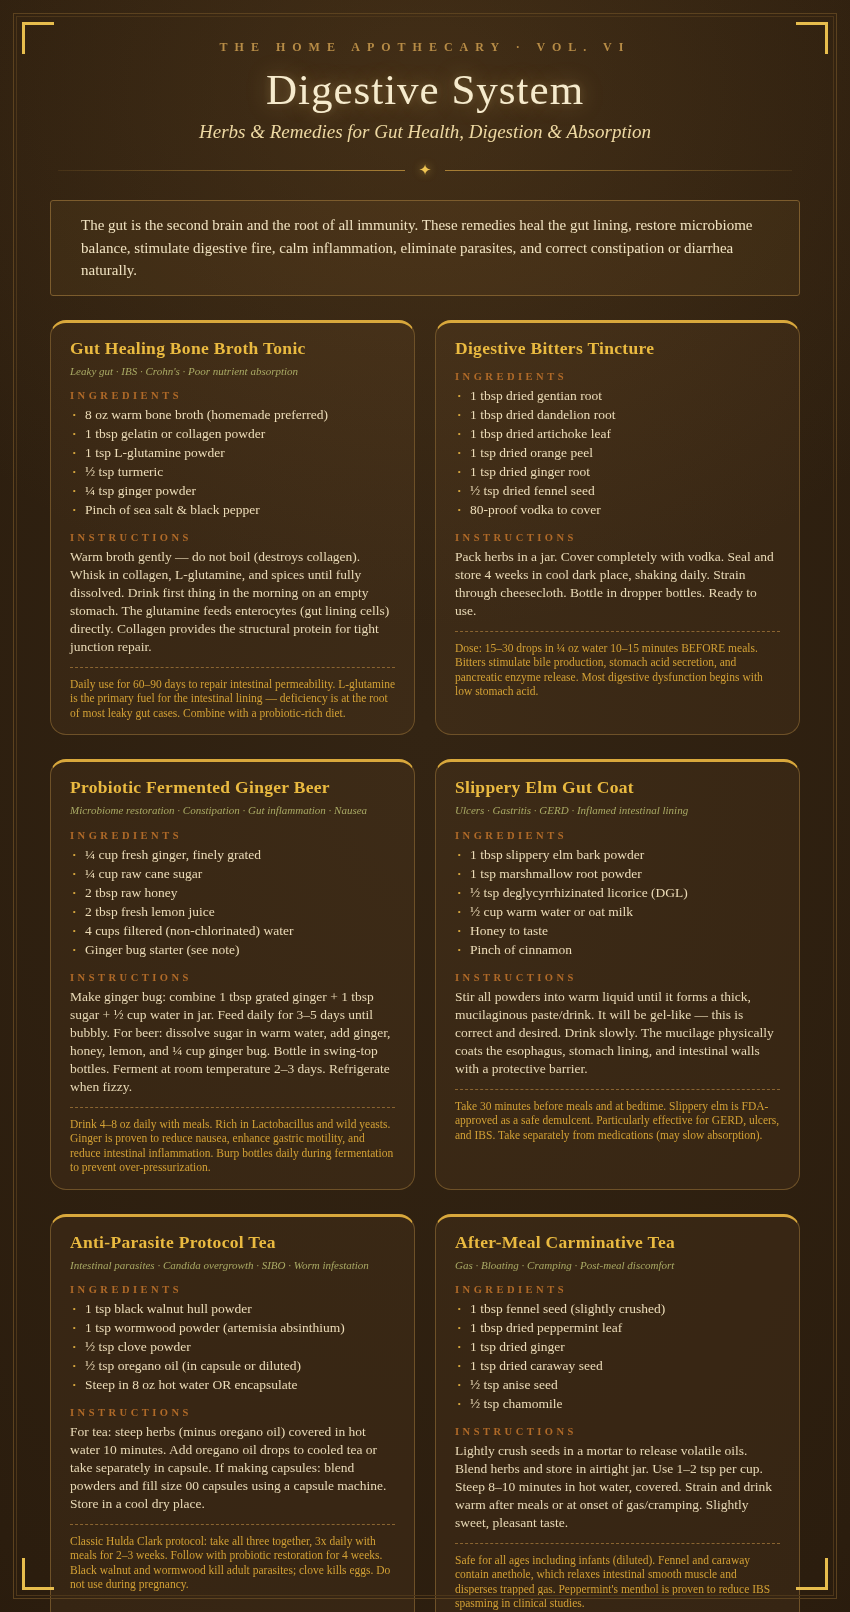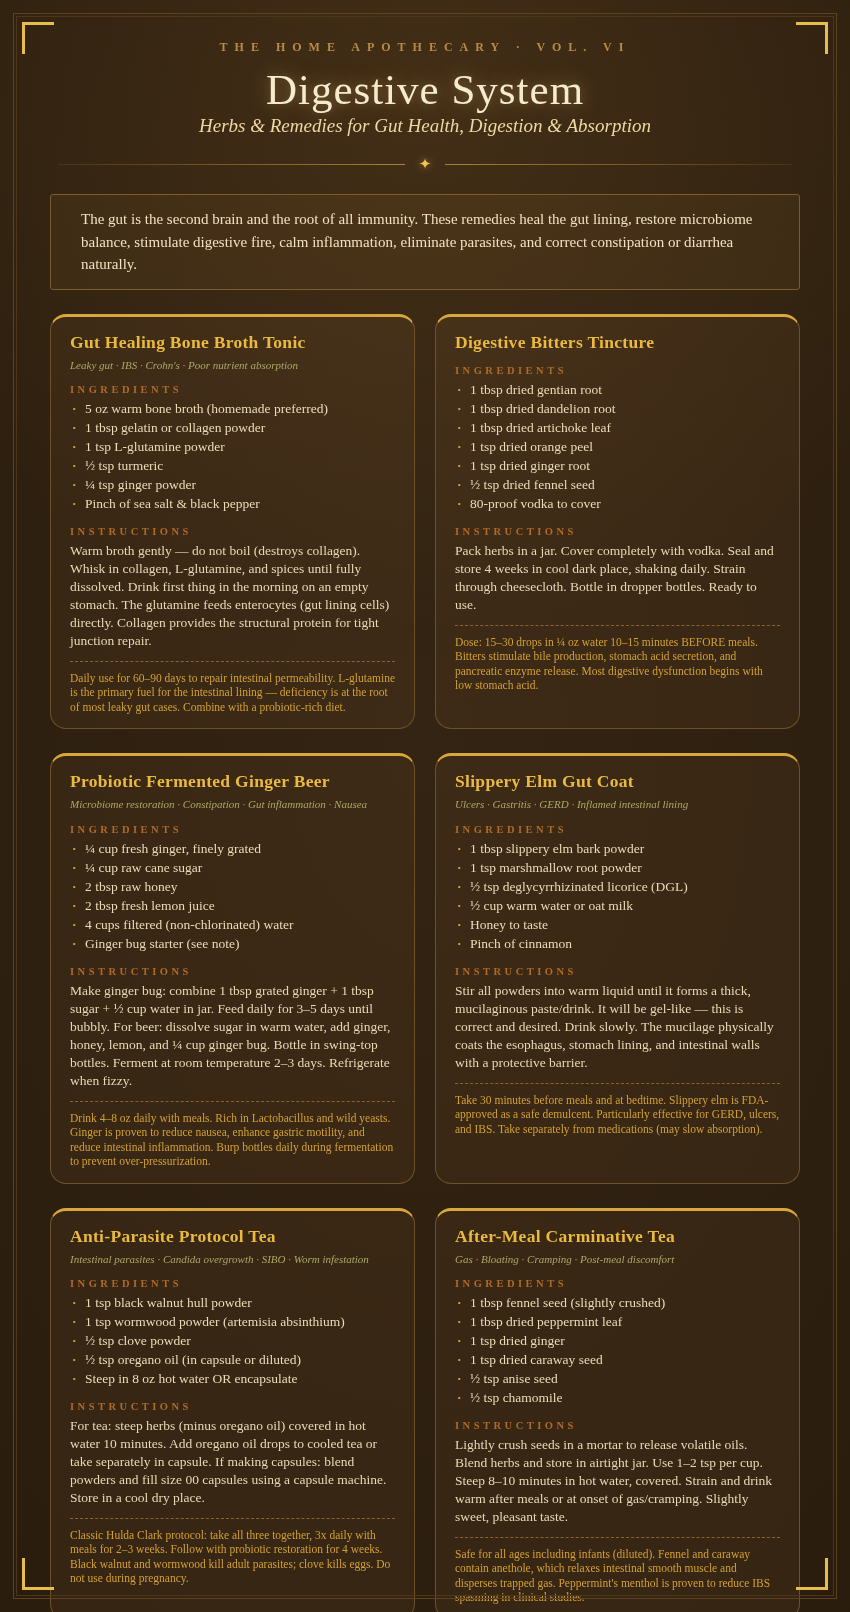--- a/index.html
+++ b/index.html
@@ -27,21 +27,21 @@
   .bracket.bl { bottom:22px; left:22px; border-bottom:3px solid #e7bd4d; border-left:3px solid #e7bd4d; }
   .bracket.br { bottom:22px; right:22px; border-bottom:3px solid #e7bd4d; border-right:3px solid #e7bd4d; }
 
   
   .header { text-align:center; }
   .eyebrow { color:#b78c46; font-size:12px; letter-spacing:7px; font-weight:bold; }
   .title {
     margin-top:10px; color:#f6ebcd; font-size:43px; font-weight:normal; letter-spacing:1px;
     text-shadow:0 0 22px rgba(245,210,130,0.35), 0 0 8px rgba(245,210,130,0.18);
   }
-  .subtitle { margin-top:1px; color:#edd8a2; font-size:19px; font-style:italic; }
+  .subtitle { margin-top:7px; color:#edd8a2; font-size:19px; font-style:italic; }
 
   .divider { display:flex; align-items:center; gap:14px; margin:20px 8px 0 8px; }
   .divider .line { flex:1; height:1px; }
   .divider .line.left  { background:linear-gradient(to right, rgba(168,127,53,0.15), #a87f35); }
   .divider .line.right { background:linear-gradient(to left,  rgba(168,127,53,0.15), #a87f35); }
   .divider .diamond { color:#efc452; font-size:15px; line-height:1; text-shadow:0 0 8px rgba(239,196,82,0.6); }
 
   .intro {
     margin-top:22px; border:1px solid #7c5c2d; border-radius:3px;
     background:rgba(190,140,70,0.08);
@@ -97,21 +97,21 @@
 
   <section class="intro">The gut is the second brain and the root of all immunity. These remedies heal the gut lining, restore microbiome balance, stimulate digestive fire, calm inflammation, eliminate parasites, and correct constipation or diarrhea naturally.</section>
 
   <main class="grid">
 
     <article class="card">
       <h2 class="card-title">Gut Healing Bone Broth Tonic</h2>
       <p class="card-tags">Leaky gut · IBS · Crohn's · Poor nutrient absorption</p>
       <h3 class="sec-label">INGREDIENTS</h3>
       <ul class="ing-list">
-          <li>5 oz warm bone broth (homemade preferred)</li>
+          <li>8 oz warm bone broth (homemade preferred)</li>
           <li>1 tbsp gelatin or collagen powder</li>
           <li>1 tsp L-glutamine powder</li>
           <li>½ tsp turmeric</li>
           <li>¼ tsp ginger powder</li>
           <li>Pinch of sea salt &amp; black pepper</li>
         </ul>
       <h3 class="sec-label">INSTRUCTIONS</h3>
       <p class="instructions">Warm broth gently — do not boil (destroys collagen). Whisk in collagen, L-glutamine, and spices until fully dissolved. Drink first thing in the morning on an empty stomach. The glutamine feeds enterocytes (gut lining cells) directly. Collagen provides the structural protein for tight junction repair.</p>
       <p class="note">Daily use for 60–90 days to repair intestinal permeability. L-glutamine is the primary fuel for the intestinal lining — deficiency is at the root of most leaky gut cases. Combine with a probiotic-rich diet.</p>
     </article>

